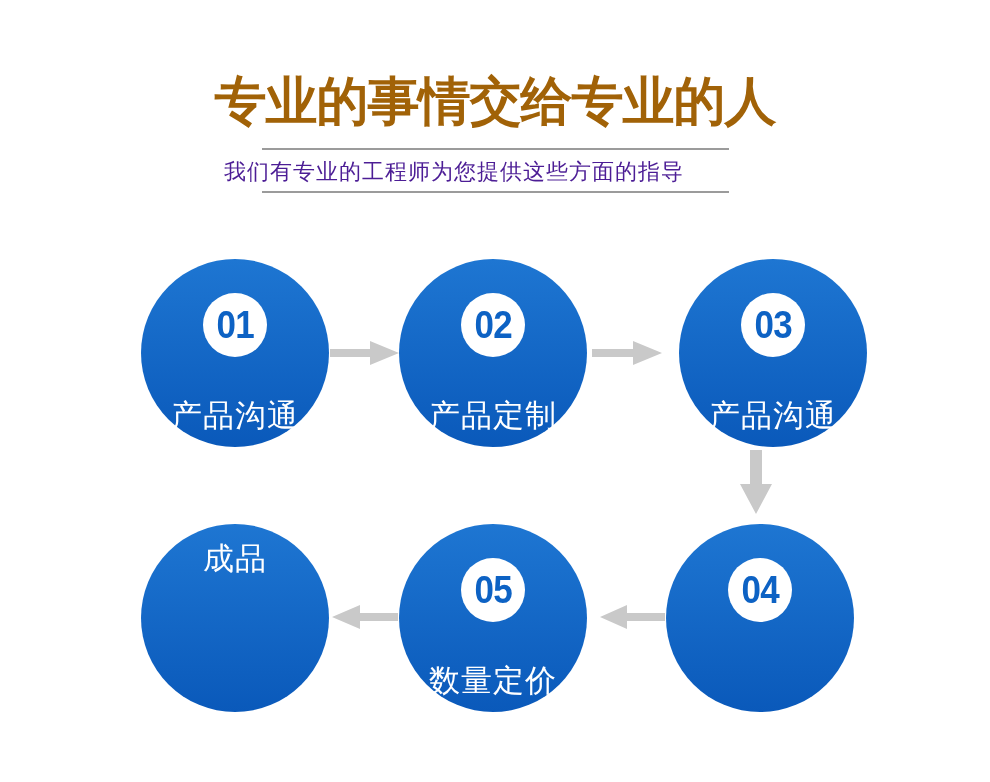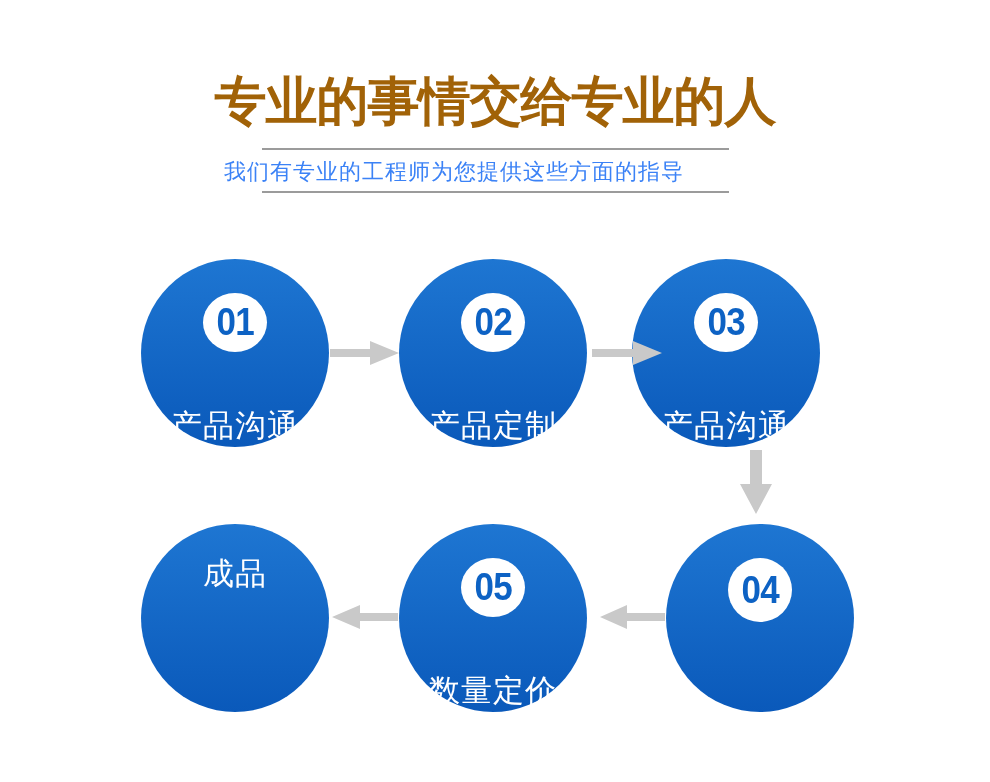--- a/index.html
+++ b/index.html
@@ -39,42 +39,42 @@
   }
   .divider.top    { top: 148px; }
   .divider.bottom { top: 191px; }
   .subtitle {
     position: absolute;
     left: 0;
     top: 155px;
     width: 908px;
     text-align: center;
     font-size: 22px;
-    color: #3b82f6;
+    color: #4c1d95;
     line-height: 34px;
     letter-spacing: 1px;
     white-space: nowrap;
   }
 
   
   .step-circle {
     position: absolute;
     width: 188px;
     height: 188px;
     border-radius: 50%;
     background: linear-gradient(180deg, #1e76d2 0%, #13469e00 0%, #1e76d2 0%, #0a59ba 100%);
     background: linear-gradient(180deg, #1e76d2 0%, #0a59ba 100%);
     display: flex;
     flex-direction: column;
     align-items: center;
     gap: 24px;
   }
   .step-circle.pos-01 { left: 141px; top: 259px; }
   .step-circle.pos-02 { left: 399px; top: 259px; }
-  .step-circle.pos-03 { left: 632px; top: 259px; }
+  .step-circle.pos-03 { left: 679px; top: 259px; }
   .step-circle.pos-04 { left: 666px; top: 524px; }
   .step-circle.pos-05 { left: 399px; top: 524px; }
   .step-circle.pos-06 { left: 141px; top: 524px; }
 
   .step-badge {
     margin-top: 34px;
     width: 64px;
     height: 64px;
     border-radius: 50%;
     background: #ffffff;
@@ -83,21 +83,21 @@
     justify-content: center;
   }
   .step-number {
     font-size: 38px;
     font-weight: 800;
     color: #0d62c4;
     letter-spacing: -1px;
     transform: scaleX(0.92);
   }
   .step-label {
-    margin-top: 29px;
+    margin-top: 14px;
     font-size: 31px;
     color: #ffffff;
     letter-spacing: 1px;
     white-space: nowrap;
   }
 
   
   .arrow { position: absolute; }
   .arrow-r1 { left: 330px; top: 340px; }
   .arrow-r2 { left: 592px; top: 340px; }

